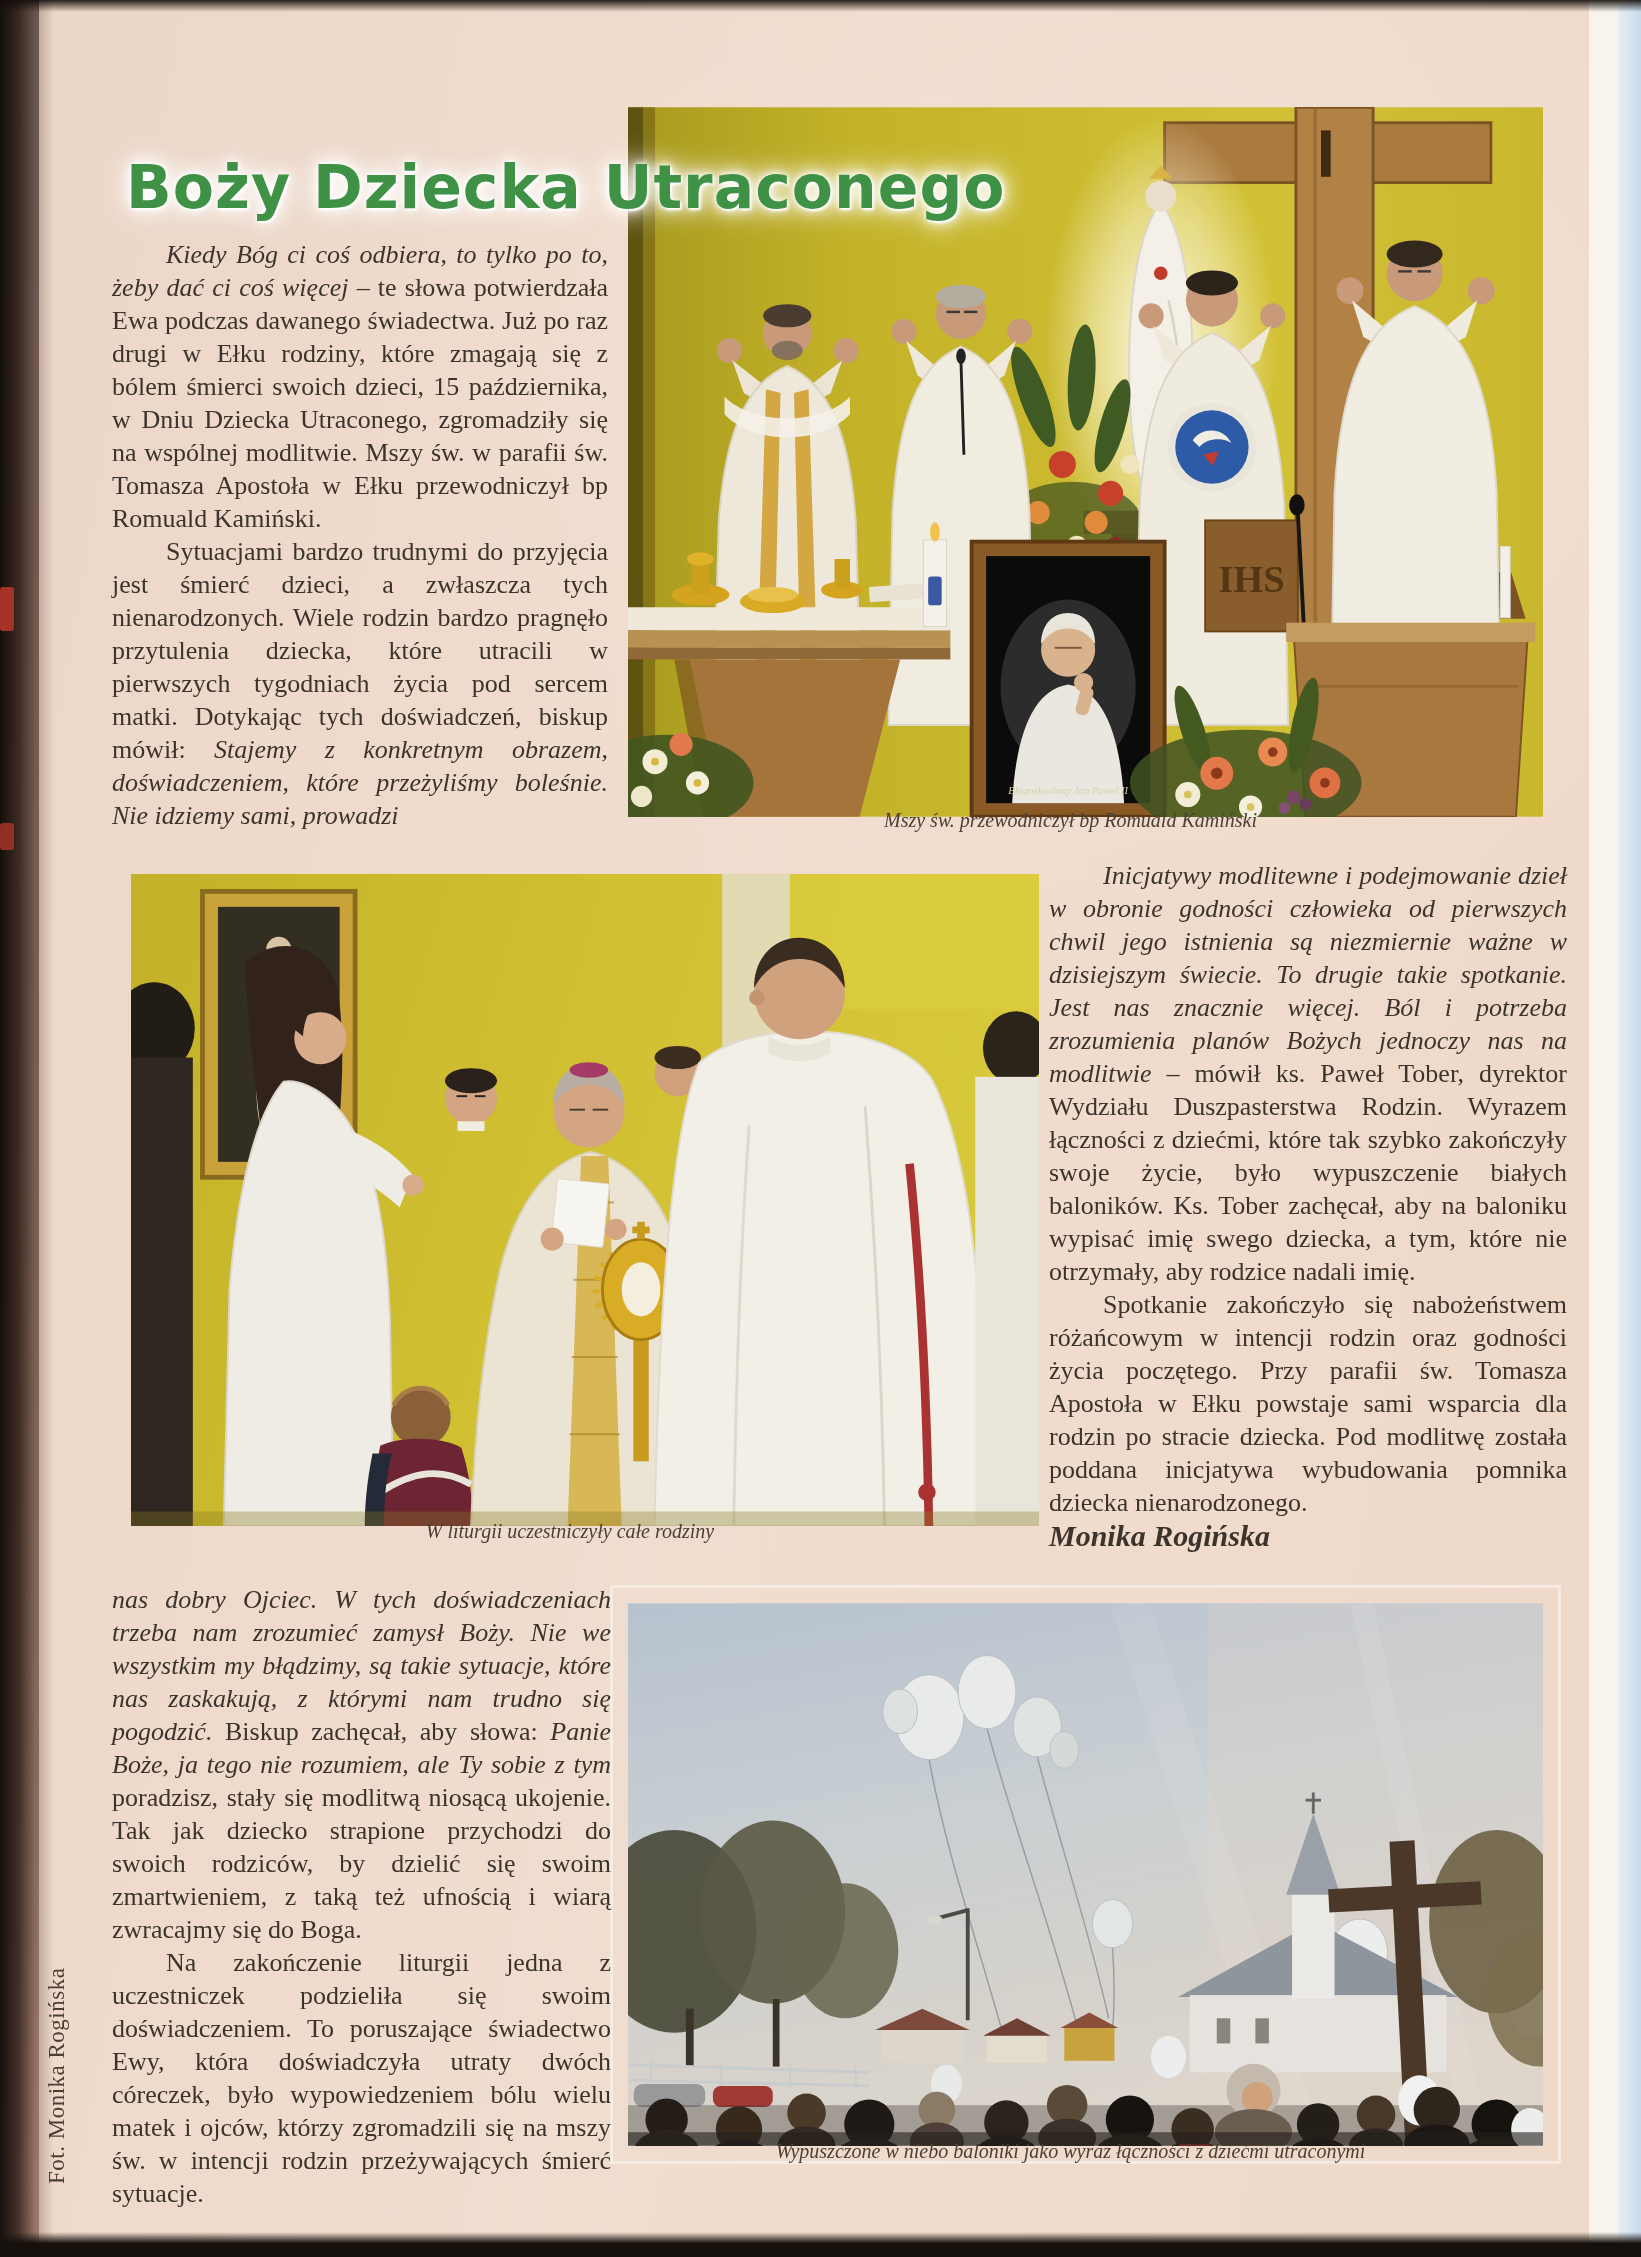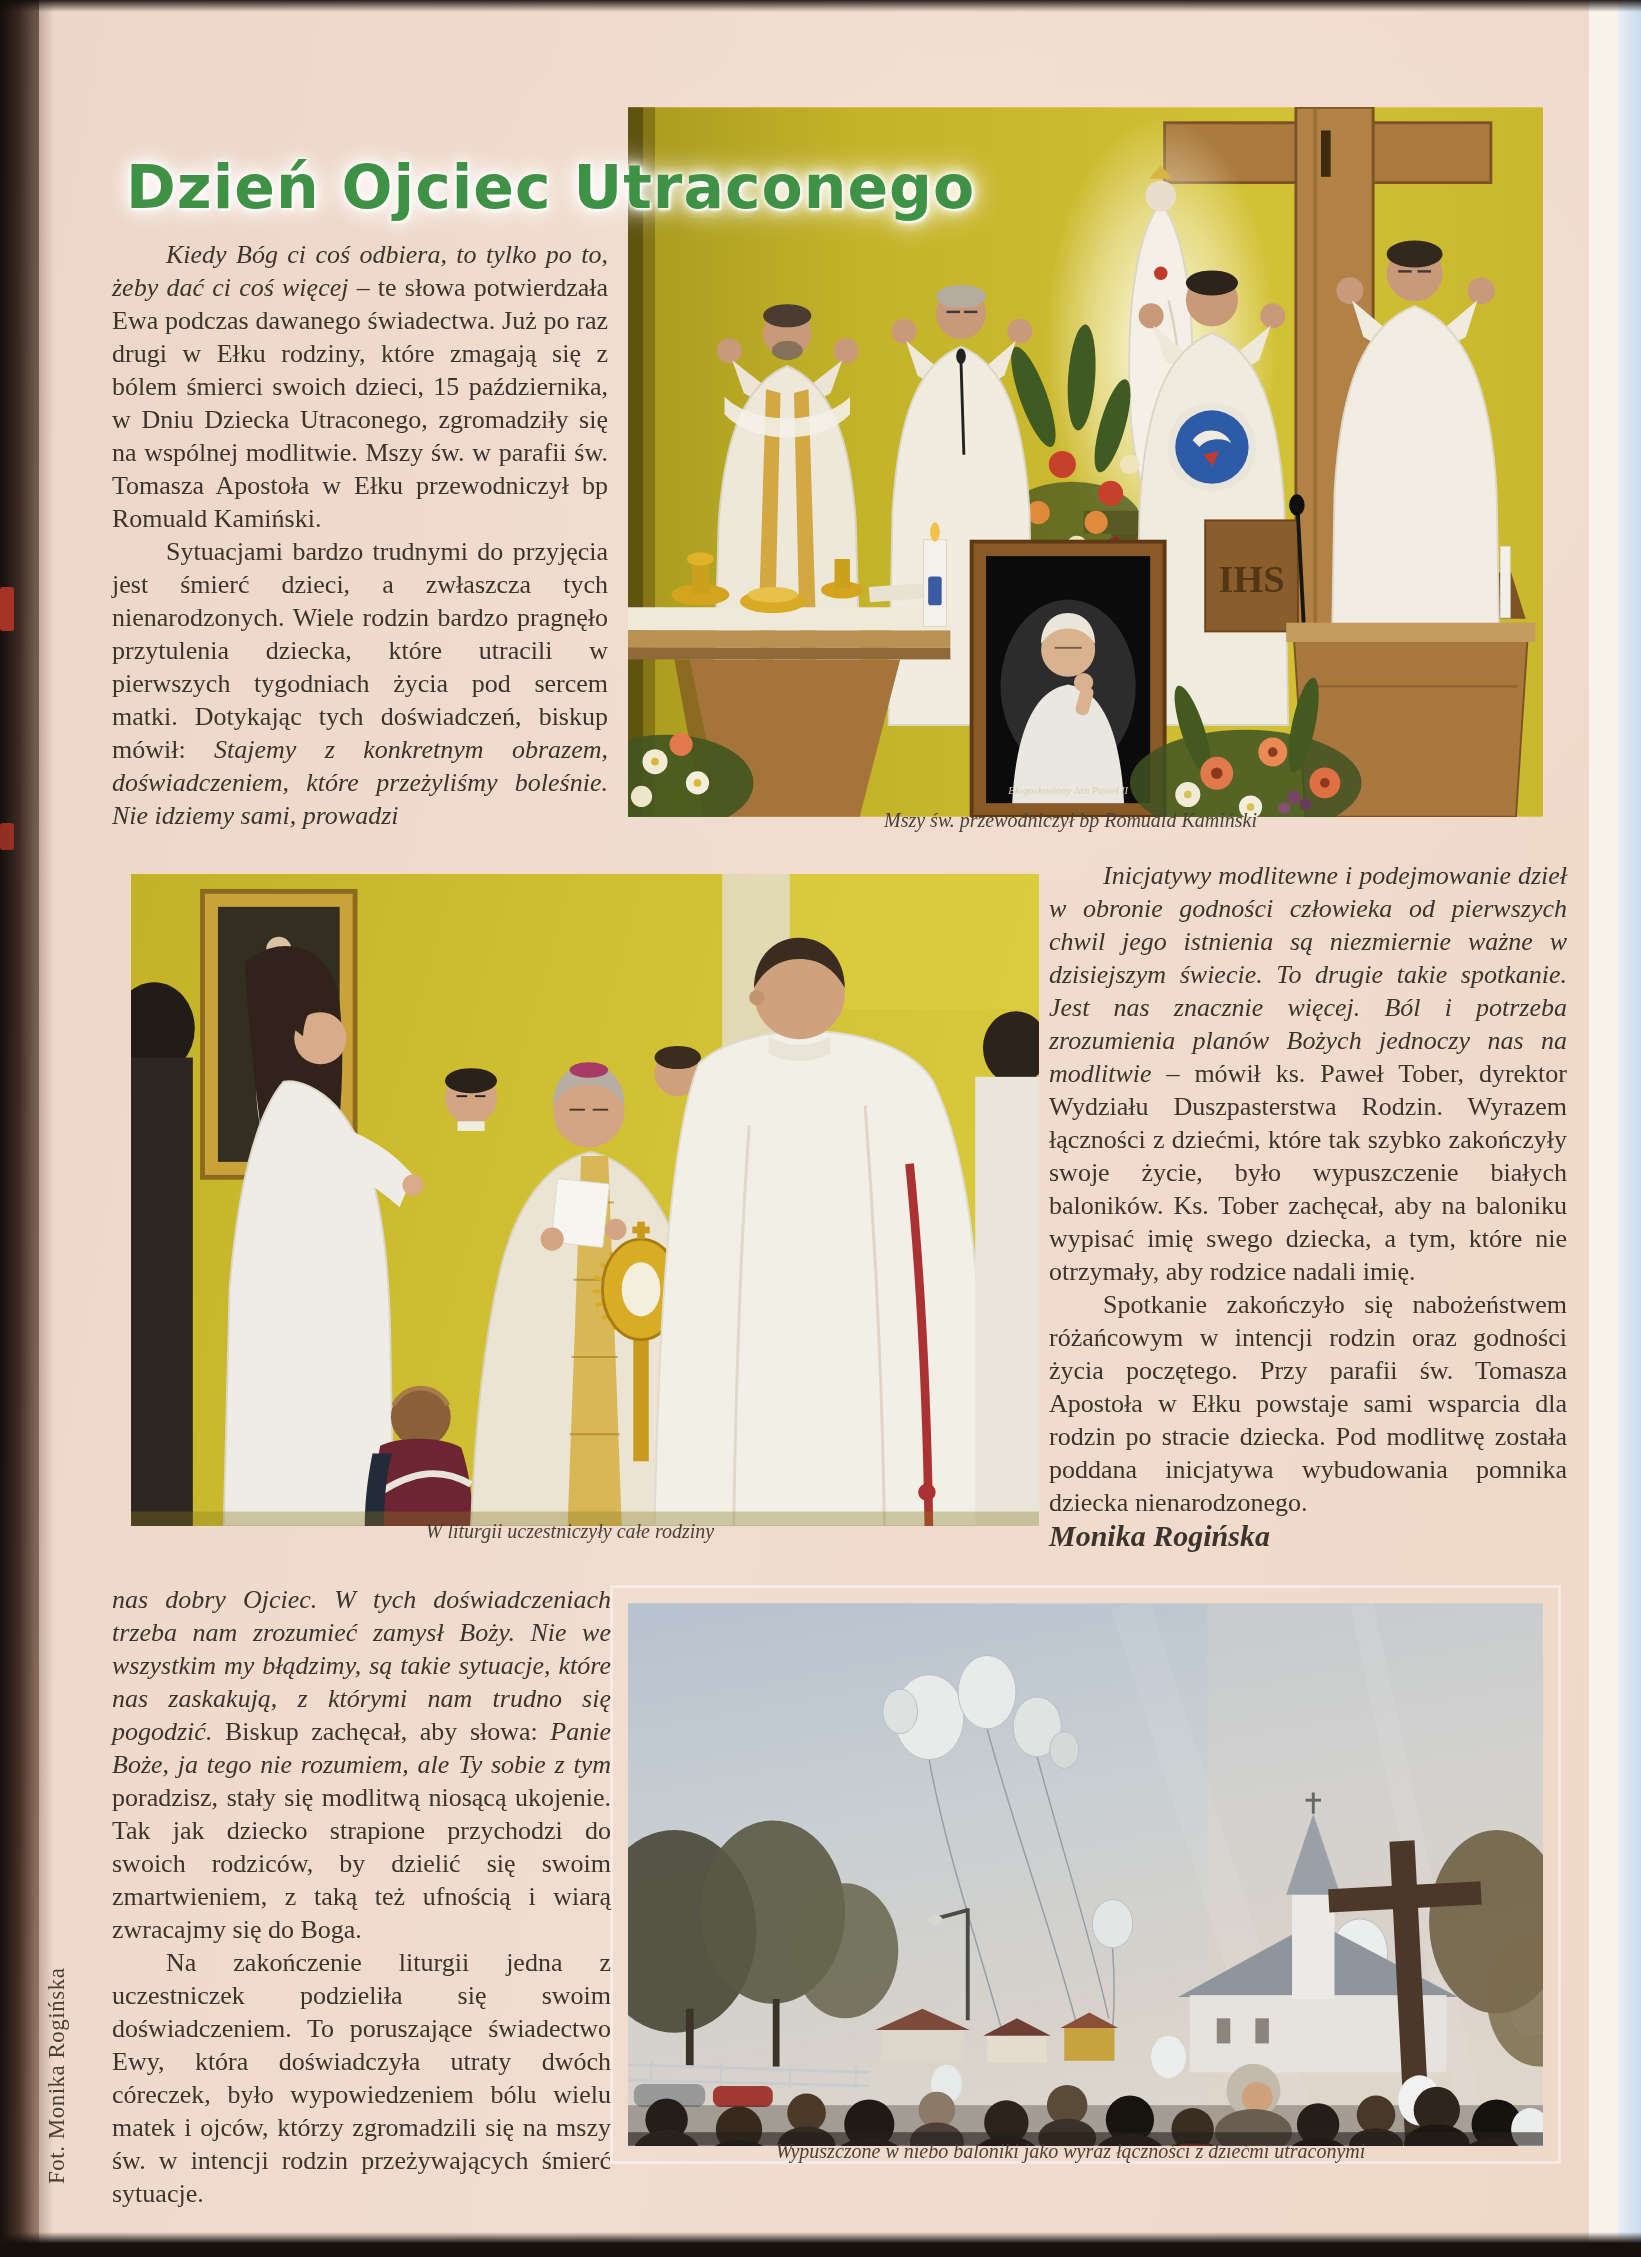--- a/index.html
+++ b/index.html
@@ -62,21 +62,21 @@
     position:absolute;left:44px;top:2184px;z-index:10;
     transform:rotate(-90deg);transform-origin:left top;
     white-space:nowrap;font-size:23px;color:#4a3f35;letter-spacing:0.5px;
   }
 </style>
 </head>
 <body>
 
 <div class="page">
 
-  <h1 class="title">Dzień Ojciec Utraconego</h1>
+  <h1 class="title">Boży Dziecka Utraconego</h1>
 
   <figure class="photo-top">
     <svg width="915" height="710" viewBox="0 0 948 735">
       <defs>
         <linearGradient id="wall1" x1="0" y1="0" x2="1" y2="0">
           <stop offset="0" stop-color="#a89a1e"></stop>
             <stop offset="0.25" stop-color="#c4b329"></stop>
           <stop offset="0.7" stop-color="#d2c135"></stop>
             <stop offset="1" stop-color="#c9b82e"></stop>
         </linearGradient>

